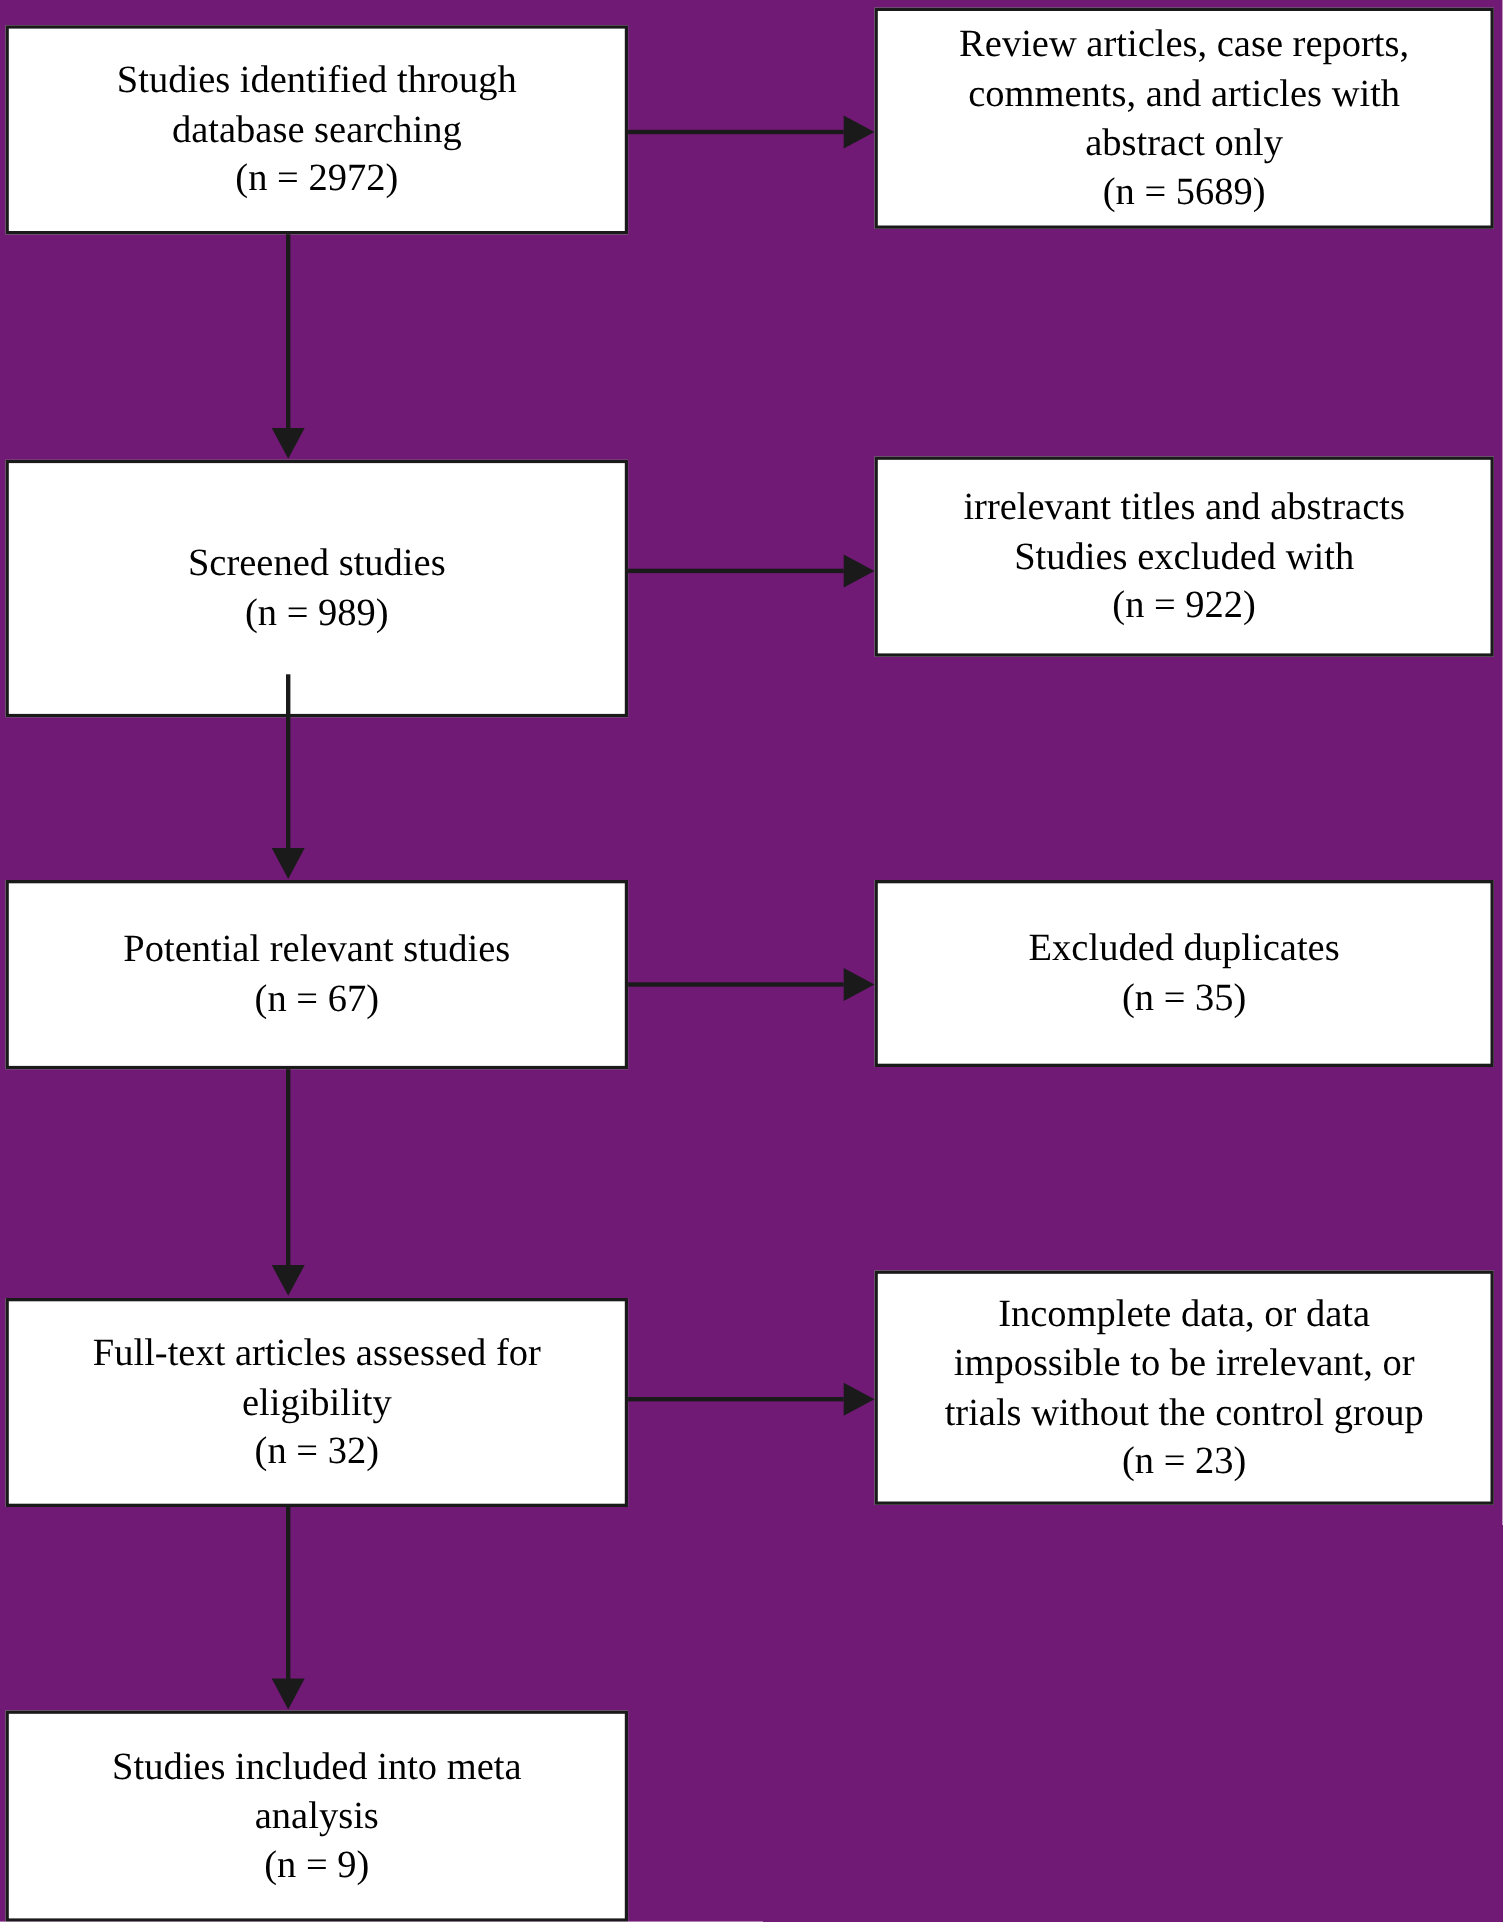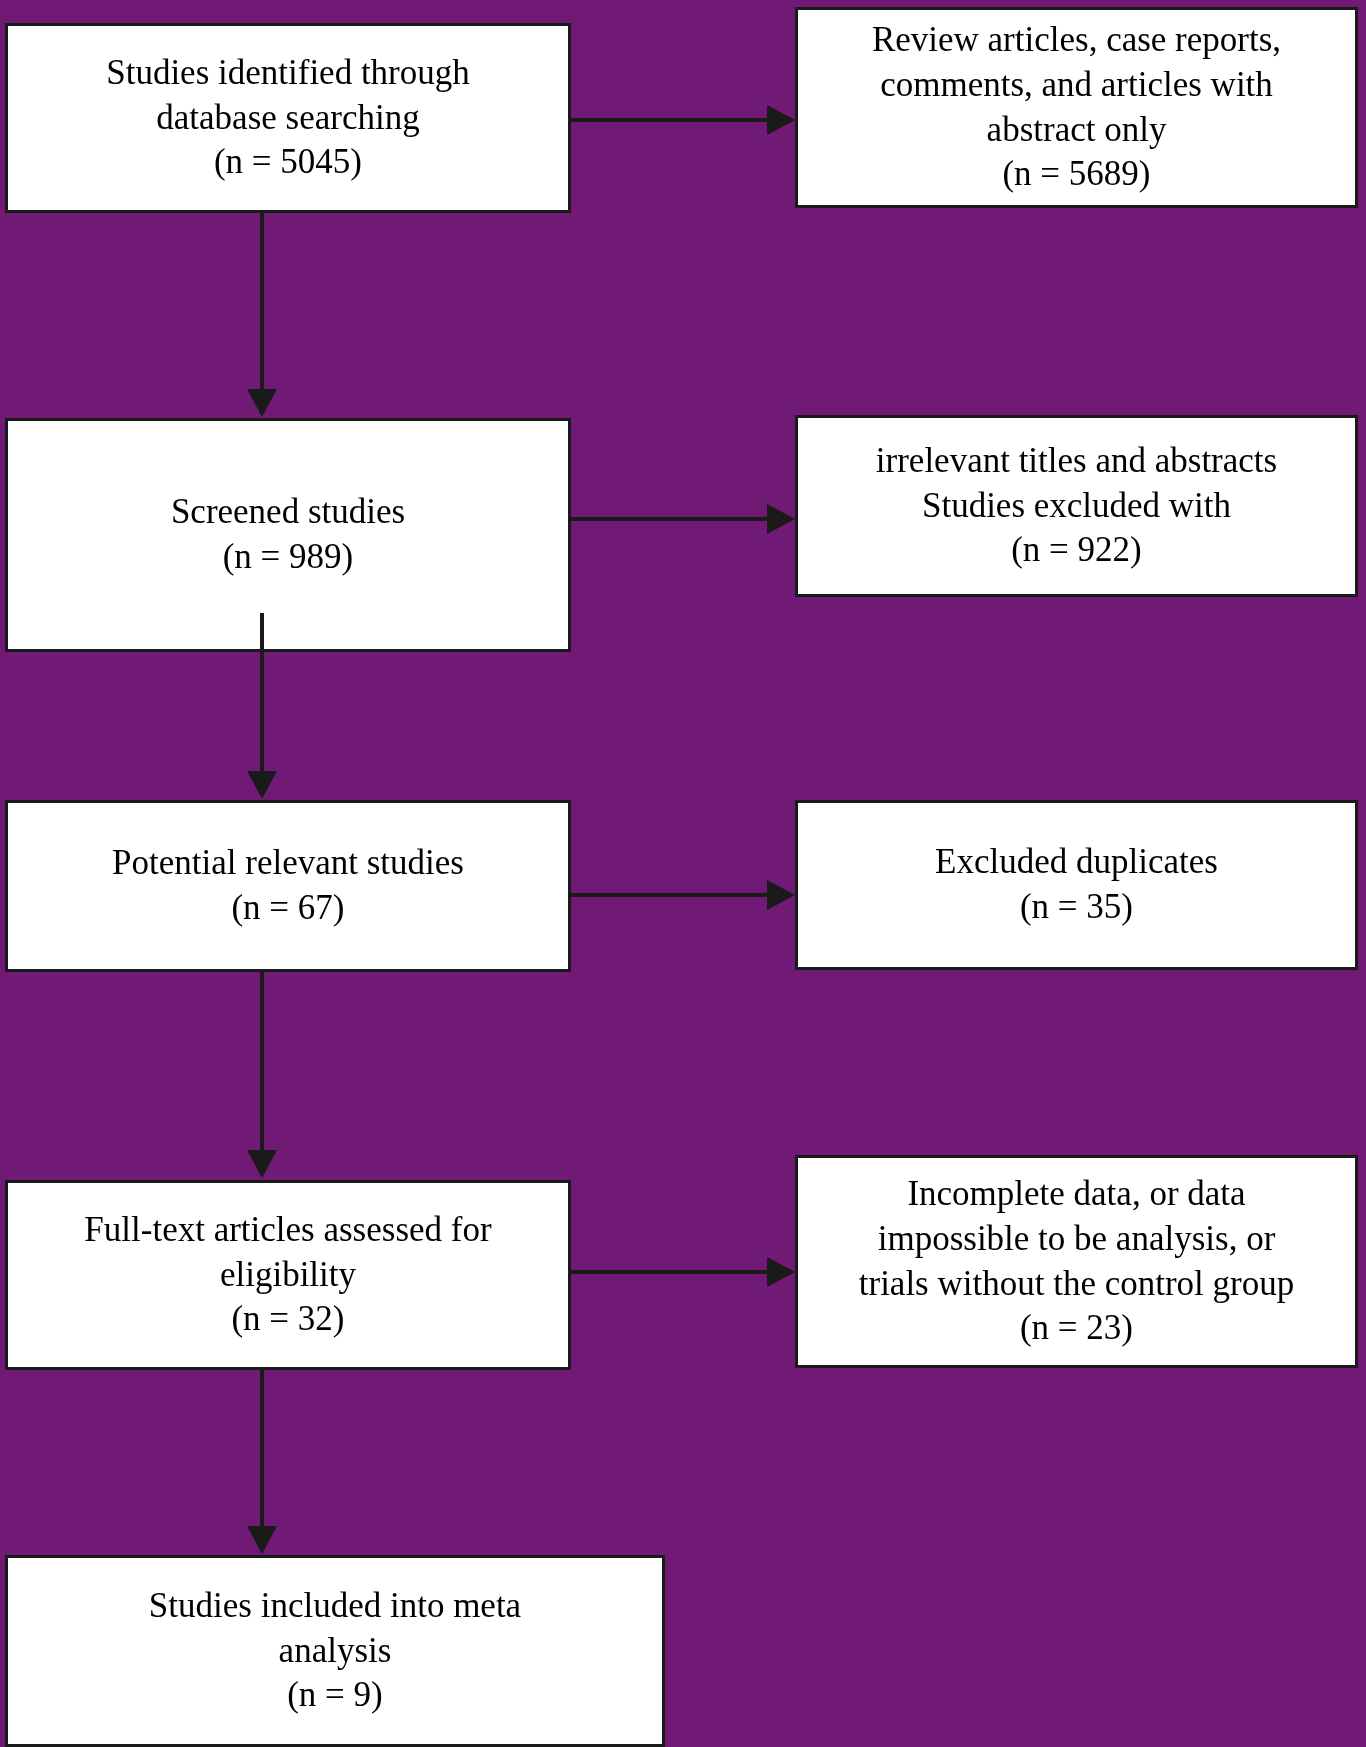--- a/index.html
+++ b/index.html
@@ -33,21 +33,21 @@
   }
   .node .line {
     display: block;
     white-space: nowrap;
   }
   
   .n-identified { left: 5px;  top: 23px;   width: 566px; height: 190px; }
   .n-screened   { left: 5px;  top: 418px;  width: 566px; height: 234px; }
   .n-potential  { left: 5px;  top: 800px;  width: 566px; height: 172px; }
   .n-fulltext   { left: 5px;  top: 1180px; width: 566px; height: 190px; }
-  .n-included   { left: 5px;  top: 1555px; width: 660px; height: 192px; }
+  .n-included   { left: 5px;  top: 1555px; width: 566px; height: 192px; }
   
   .n-excl-type  { left: 795px; top: 7px;    width: 563px; height: 201px; }
   .n-excl-title { left: 795px; top: 415px;  width: 563px; height: 182px; }
   .n-excl-dup   { left: 795px; top: 800px;  width: 563px; height: 170px; }
   .n-excl-data  { left: 795px; top: 1155px; width: 563px; height: 213px; }
 
   
   .hline {
     position: absolute;
     height: 4px;
@@ -94,21 +94,21 @@
   .d4 { left: 247px; top: 1526px; }
 </style>
 </head>
 <body>
 
 <div id="canvas">
 
   <div class="node n-identified">
     <span class="line">Studies identified through</span>
     <span class="line">database searching</span>
-    <span class="line">(n = 5045)</span>
+    <span class="line">(n = 2972)</span>
   </div>
 
   <div class="node n-excl-type">
     <span class="line">Review articles, case reports,</span>
     <span class="line">comments, and articles with</span>
     <span class="line">abstract only</span>
     <span class="line">(n = 5689)</span>
   </div>
 
   <div class="hline h1"></div>
@@ -151,21 +151,21 @@
   <div class="arrow-down d3"></div>
 
   <div class="node n-fulltext">
     <span class="line">Full-text articles assessed for</span>
     <span class="line">eligibility</span>
     <span class="line">(n = 32)</span>
   </div>
 
   <div class="node n-excl-data">
     <span class="line">Incomplete data, or data</span>
-    <span class="line">impossible to be analysis, or</span>
+    <span class="line">impossible to be irrelevant, or</span>
     <span class="line">trials without the control group</span>
     <span class="line">(n = 23)</span>
   </div>
 
   <div class="hline h4"></div>
   <div class="arrow-right a4"></div>
 
   <div class="vline v4"></div>
   <div class="arrow-down d4"></div>
 

